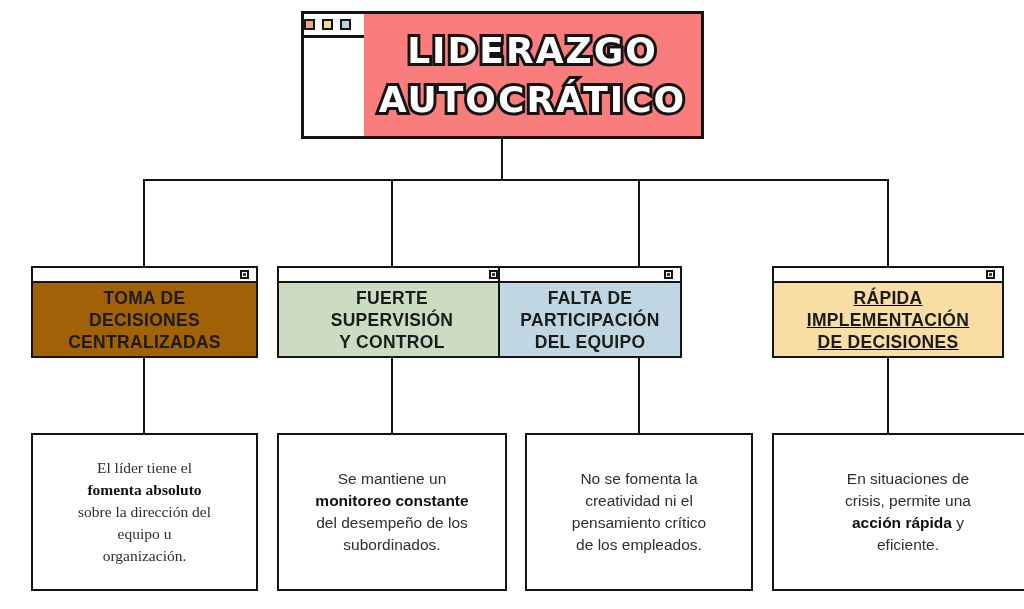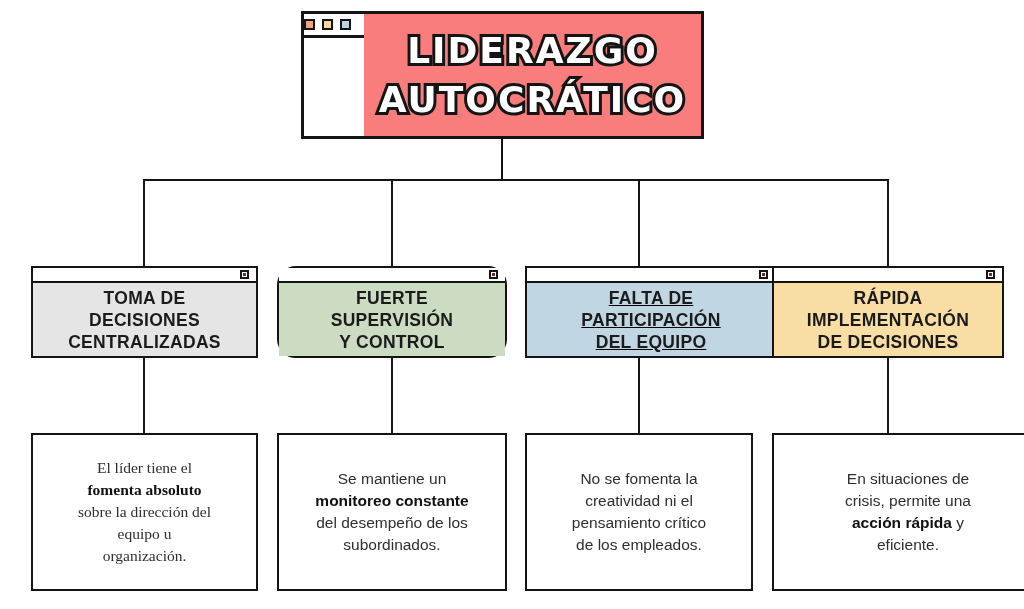--- a/index.html
+++ b/index.html
@@ -164,54 +164,54 @@
       </div>
     </div>
   </div>
 
   <div class="card" style="left:31px; width:227px;">
     <div class="card-bar">
       <span class="mini-icon">
           <span class="mini-dot" style="background-color: rgb(107, 43, 43);"></span>
         </span>
     </div>
-    <div class="card-body" style="background-color: #e5e5e5; align-items: center;">
+    <div class="card-body" style="background-color: #a16207; align-items: center;">
       <div class="card-heading">TOMA DE
 DECISIONES
 CENTRALIZADAS</div>
     </div>
   </div>
 
-  <div class="card" style="left:277px; width:230px;border-radius:19px;">
+  <div class="card" style="left:277px; width:230px;">
     <div class="card-bar">
       <span class="mini-icon">
           <span class="mini-dot" style="background-color: rgb(107, 43, 43);"></span>
         </span>
     </div>
     <div class="card-body" style="background-color: rgb(203, 220, 195);">
       <div class="card-heading">FUERTE
 SUPERVISIÓN
 Y CONTROL</div>
     </div>
   </div>
 
-  <div class="card" style="left:525px; width:252px;text-decoration:underline;">
+  <div class="card" style="left:498px; width:184px;">
     <div class="card-bar">
       <span class="mini-icon">
           <span class="mini-dot" style="background-color: rgb(107, 43, 43);"></span>
         </span>
     </div>
     <div class="card-body" style="background-color: rgb(193, 214, 227);">
       <div class="card-heading">FALTA DE
 PARTICIPACIÓN
 DEL EQUIPO</div>
     </div>
   </div>
 
-  <div class="card" style="left:772px; width:232px;">
+  <div class="card" style="left:772px; width:232px;text-decoration:underline;">
     <div class="card-bar">
       <span class="mini-icon">
           <span class="mini-dot" style="background-color: rgb(107, 43, 43);"></span>
         </span>
     </div>
     <div class="card-body" style="background-color: rgb(248, 221, 164);">
       <div class="card-heading">RÁPIDA
 IMPLEMENTACIÓN
 DE DECISIONES</div>
     </div>

